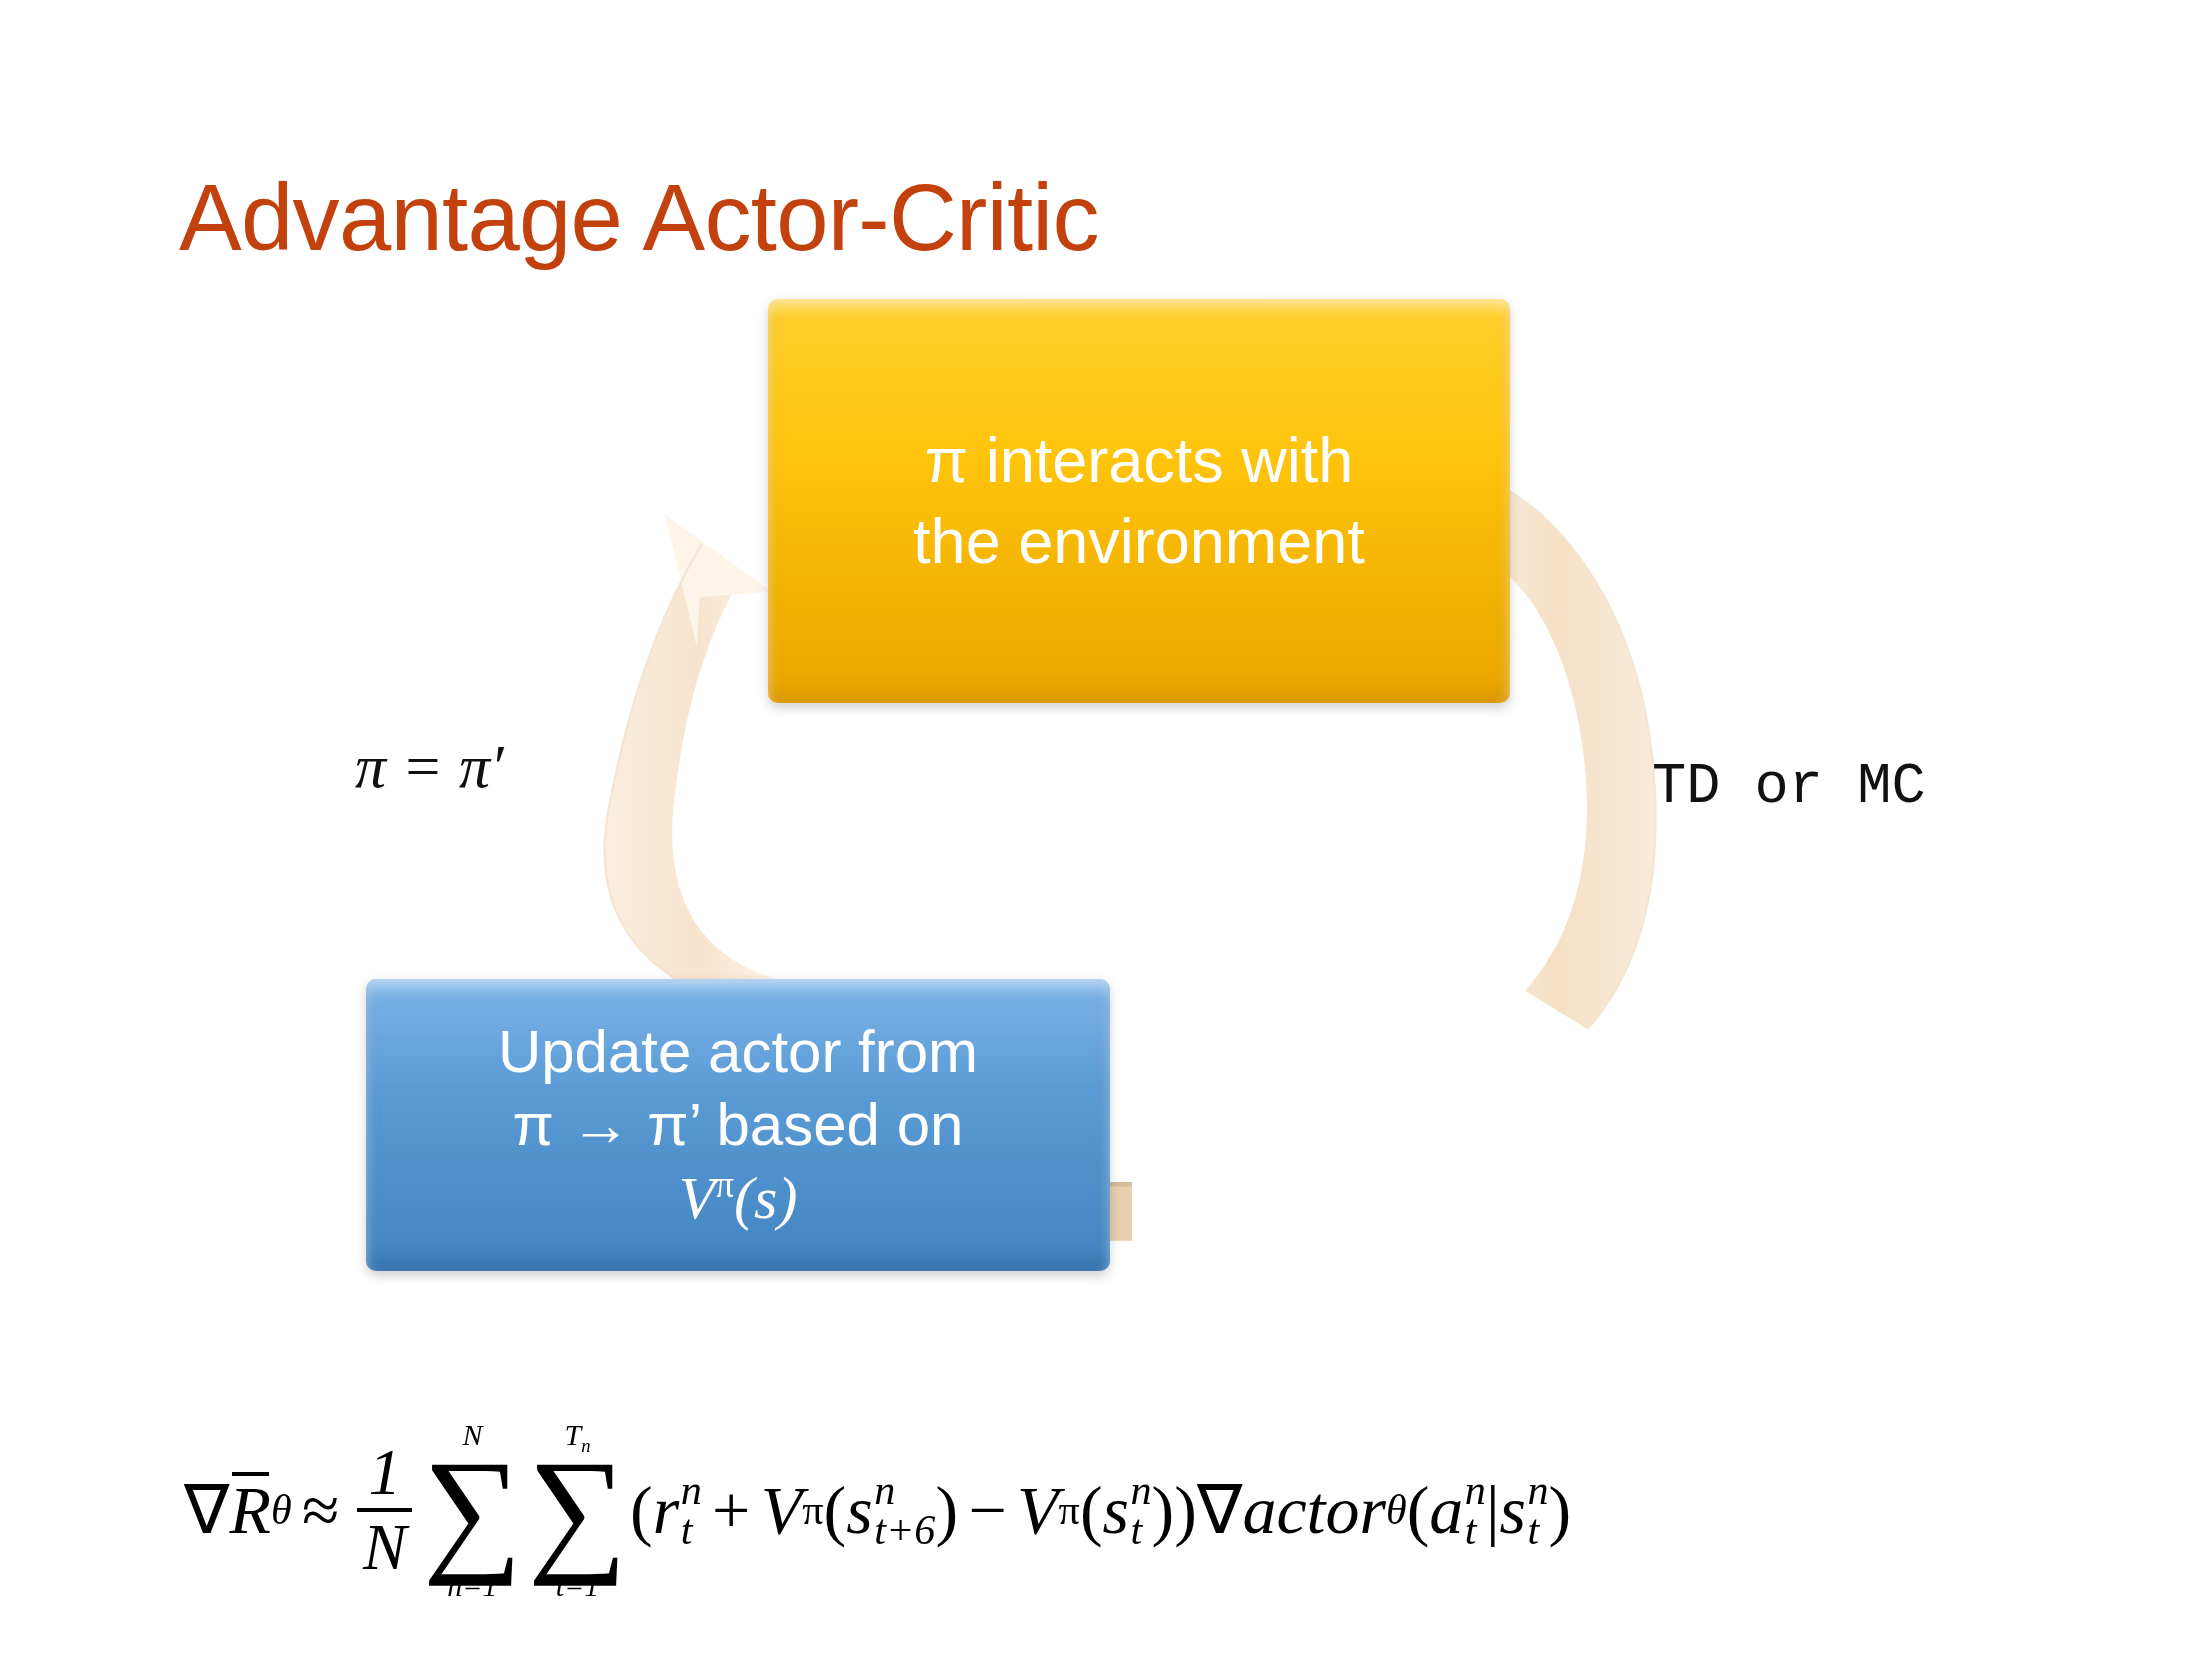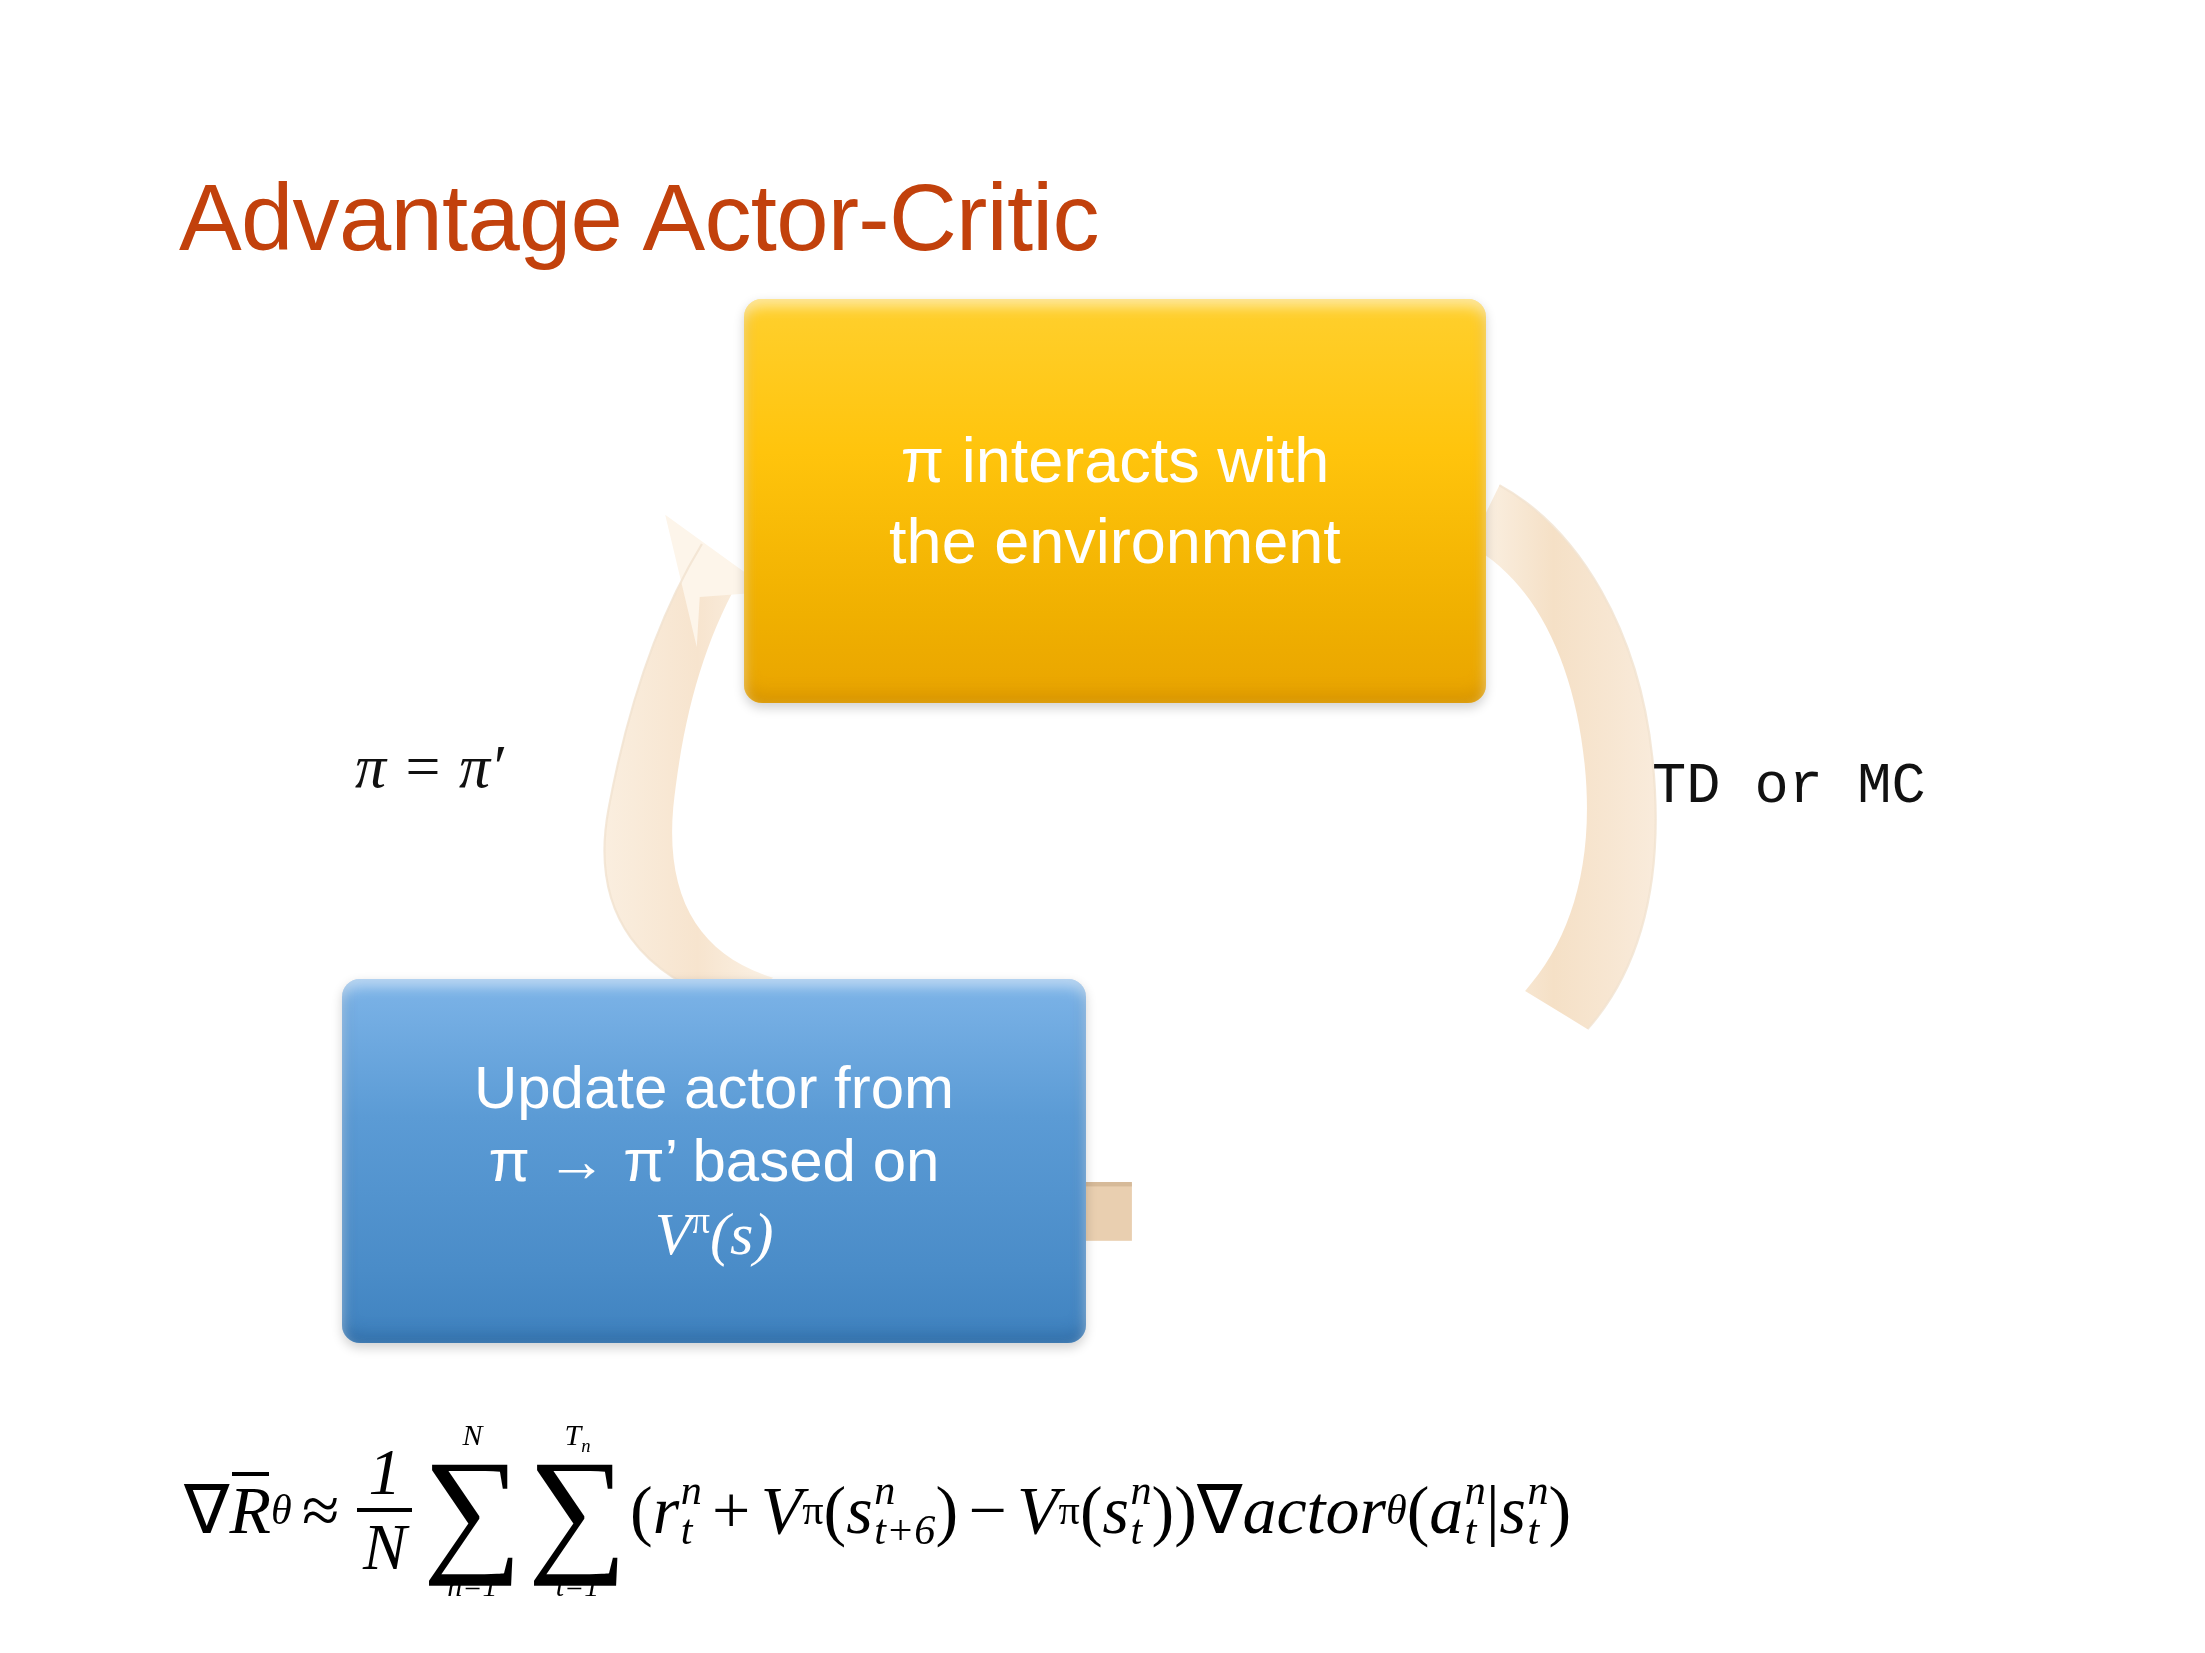--- a/index.html
+++ b/index.html
@@ -42,28 +42,29 @@
     position: absolute;
     left: 0; top: 0;
     width: 2205px;
     height: 1654px;
     pointer-events: none;
   }
 
   
   .box {
     position: absolute;
-    border-radius: 18px;
+    border-radius: 10px;
     display: flex;
     align-items: center;
     justify-content: center;
     text-align: center;
     color: #ffffff;
     font-family: "Liberation Sans", sans-serif;
     box-sizing: border-box;
+    margin-left: 24px;
   }
   .box .inner {
     width: 100%;
     padding: 0 22px;
     box-sizing: border-box;
   }
 
   #box-env {
     left: 744px;
     top: 299px;
@@ -74,21 +75,21 @@
                 inset 0 7.4px 13.2px rgba(255,255,255,0.55),
                 inset 0 -10.3px 14.7px rgba(180,120,0,0.30);
     font-size: 63px;
     line-height: 1.28;
   }
 
   #box-actor {
     left: 342px;
     top: 979px;
     width: 744px;
-    height: 364px;
+    height: 292px;
     background: linear-gradient(180deg, #7DB4E8 0%, #5B9BD5 38%, #4A8CC8 80%, #3F82BF 100%);
     box-shadow: 0 4.4px 10.3px rgba(0,0,0,0.18),
                 inset 0 7.4px 13.2px rgba(255,255,255,0.50),
                 inset 0 -10.3px 14.7px rgba(20,70,120,0.28);
     font-size: 60px;
     line-height: 1.22;
   }
 
   #box-critic {
     left: 1461px;

